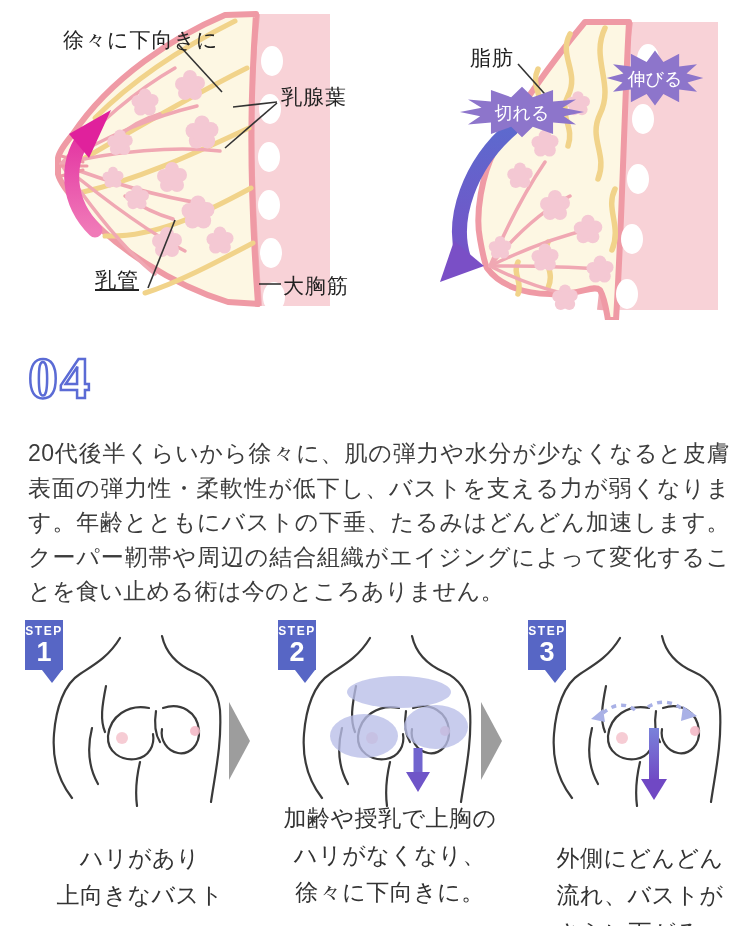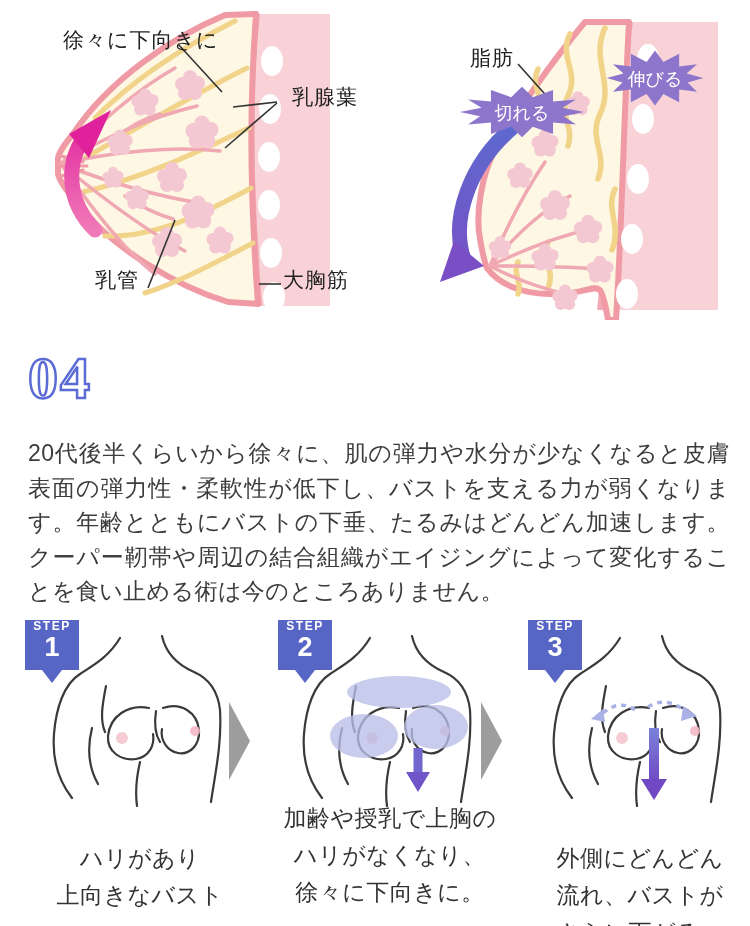--- a/index.html
+++ b/index.html
@@ -25,22 +25,22 @@
   }
   .body-text{
     position:absolute;left:28px;top:420px;width:702px;
     font-size:23px;line-height:34.5px;color:#3c3c3c;letter-spacing:0.4px;
     text-align:justify;
     margin-top:16px;
   }
   
   .badge{position:absolute;width:54px;text-align:center;color:#fff;}
   .badge .sq{
-    background:#5766c5;width:54px;height:50px;display:flex;flex-direction:column;
-    align-items:center;justify-content:flex-start;
+    background:#5766c5;width:38px;height:50px;display:flex;flex-direction:column;
+    align-items:center;justify-content:center;
   }
   .badge .tip{
     width:0;height:0;margin:0 auto;
     border-left:10px solid transparent;border-right:10px solid transparent;
     border-top:13px solid #5766c5;
   }
   .badge .st{font-size:12px;font-weight:bold;letter-spacing:1.5px;line-height:13px;}
   .badge .n{font-size:27px;font-weight:bold;line-height:28px;}
   
   .next-arrow{
@@ -132,23 +132,23 @@
     <line x1="234" y1="278" x2="256" y2="278"></line>
   </g>
 
   <g>
     <path d="M 70,224 C 42,196 40,158 60,130" fill="none" stroke="url(#gmag)" stroke-width="15" stroke-linecap="round"></path>
     <polygon points="86,104 44,128 64,152" fill="#e0219c"></polygon>
   </g>
 </svg>
 
 <div class="dlabel" style="left:63px;top:26px;">徐々に下向きに</div>
-<div class="dlabel" style="left:292px;top:83px;">乳腺葉</div>
-<div class="dlabel" style="left:95px;top:266px;">乳管</div>
-<div class="dlabel" style="left:283px;top:266px;">大胸筋</div>
+<div class="dlabel" style="left:281px;top:83px;">乳腺葉</div>
+<div class="dlabel" style="left:95px;top:266px;text-decoration:underline;">乳管</div>
+<div class="dlabel" style="left:283px;top:272px;">大胸筋</div>
 
 <svg class="abs" style="left:430px;top:14px;" width="295" height="306" viewBox="0 0 295 306">
   <defs>
     <linearGradient id="gpur" x1="0" y1="110" x2="0" y2="270" gradientUnits="userSpaceOnUse">
       <stop offset="0" stop-color="#5c6ace"></stop>
         <stop offset="1" stop-color="#7a4fc6"></stop>
     </linearGradient>
     <polygon id="burst" points="46,0 31,4 40,12 23,10 23,21 8,14 0,24 -8,14 -23,21 -23,10 -40,12 -31,4 -46,0 -30,-4 -40,-12 -23,-10 -23,-21 -8,-14 0,-24 8,-14 23,-21 23,-10 40,-12 30,-4"></polygon>
   </defs>
 

